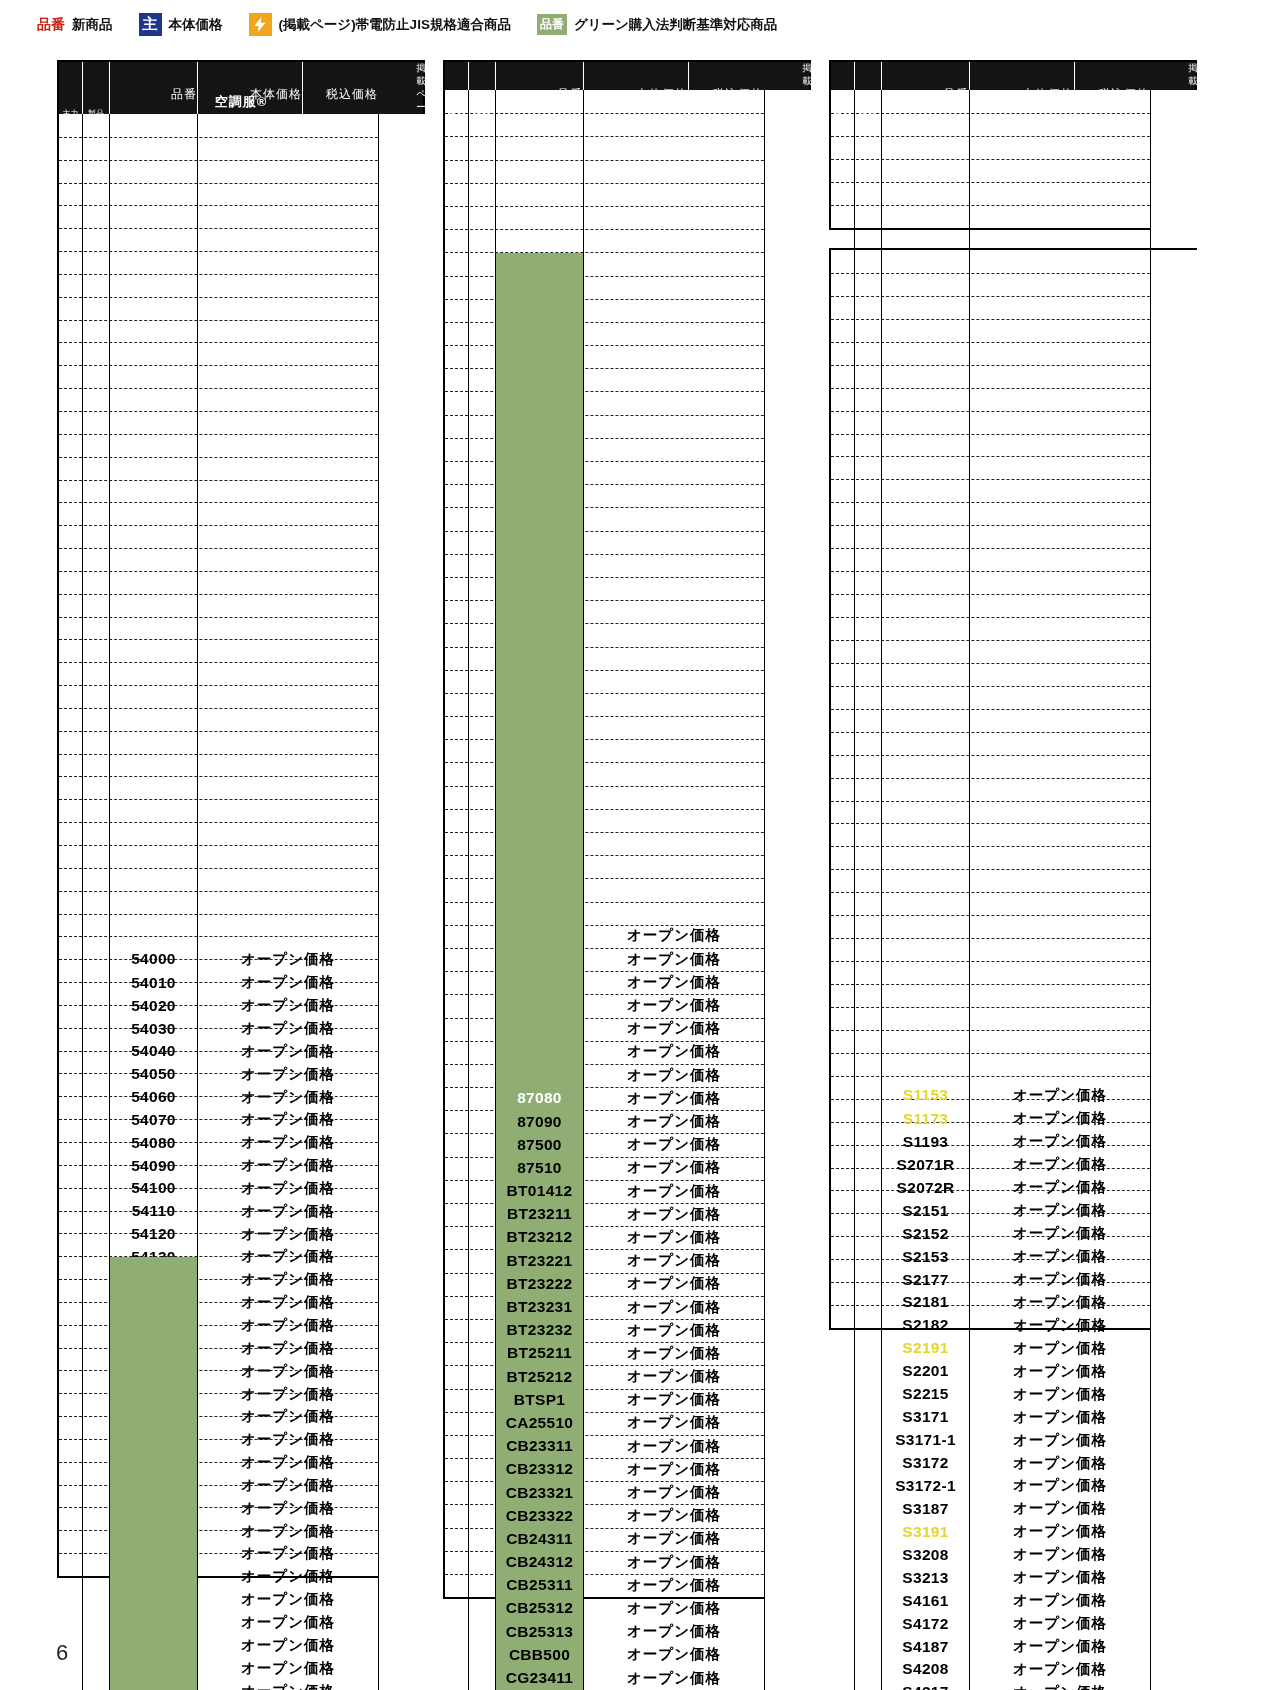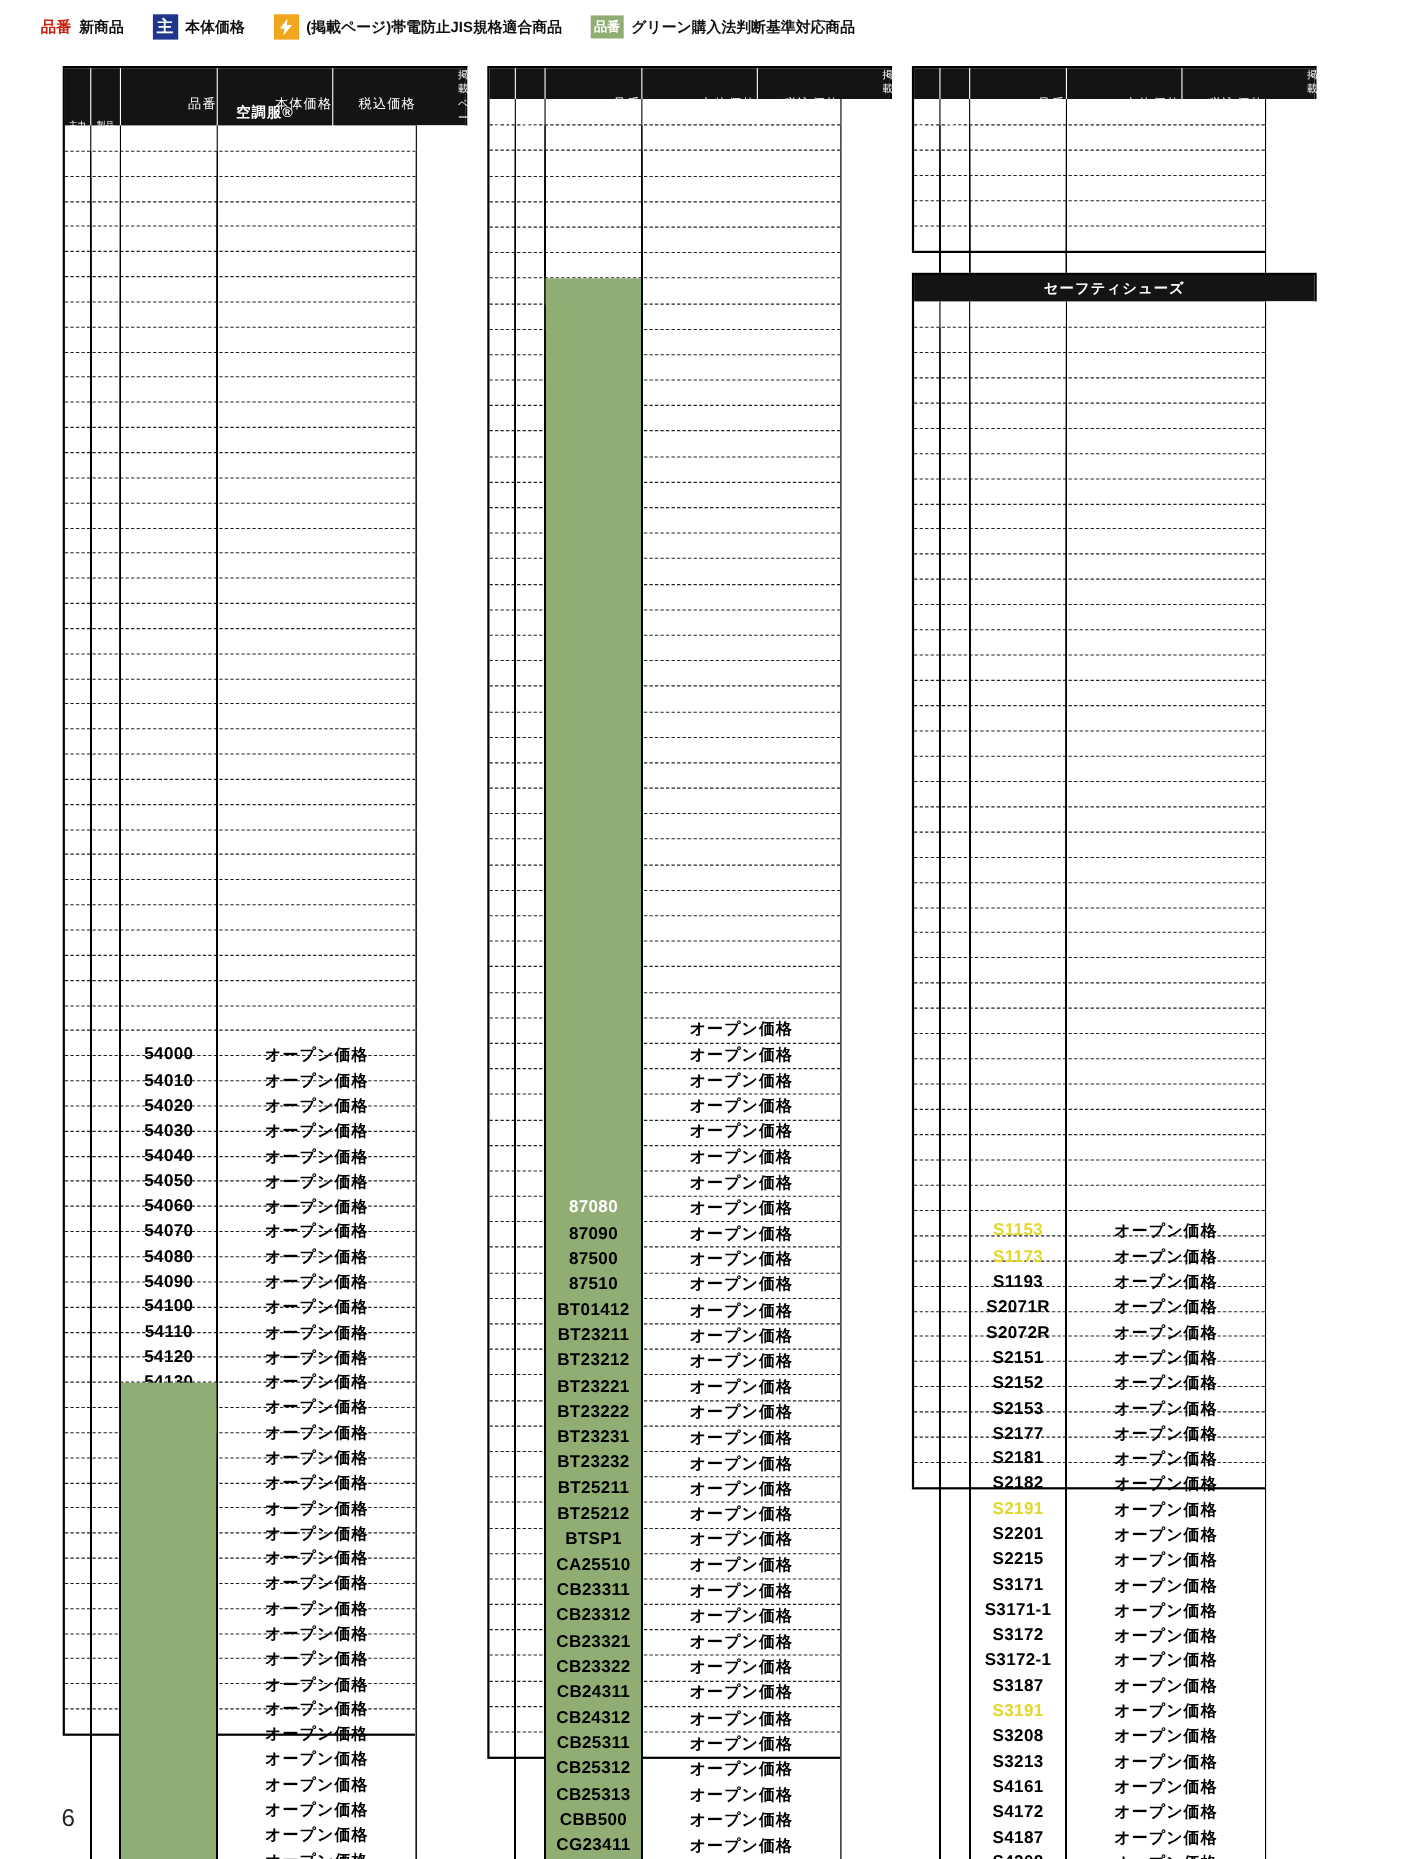--- a/index.html
+++ b/index.html
@@ -1049,21 +1049,20 @@
       </div>
       <div class="trow">
         <div class="cell main"></div>
         <div class="cell anti"></div>
         <div class="cell code">SKSP01J</div>
         <div class="cell price">オープン価格</div>
         <div class="cell page">126</div>
       </div>
     </div>
   <div class="ptable" style="left:829px; top:248px; --rh:22.95px;">
-      <div class="sectionbar">セーフティシューズ</div>
       <div class="trow">
         <div class="cell main"></div>
         <div class="cell anti"></div>
         <div class="cell code yellow">S1153</div>
         <div class="cell price">オープン価格</div>
         <div class="cell page">531</div>
       </div>
       <div class="trow">
         <div class="cell main"></div>
         <div class="cell anti"></div>

